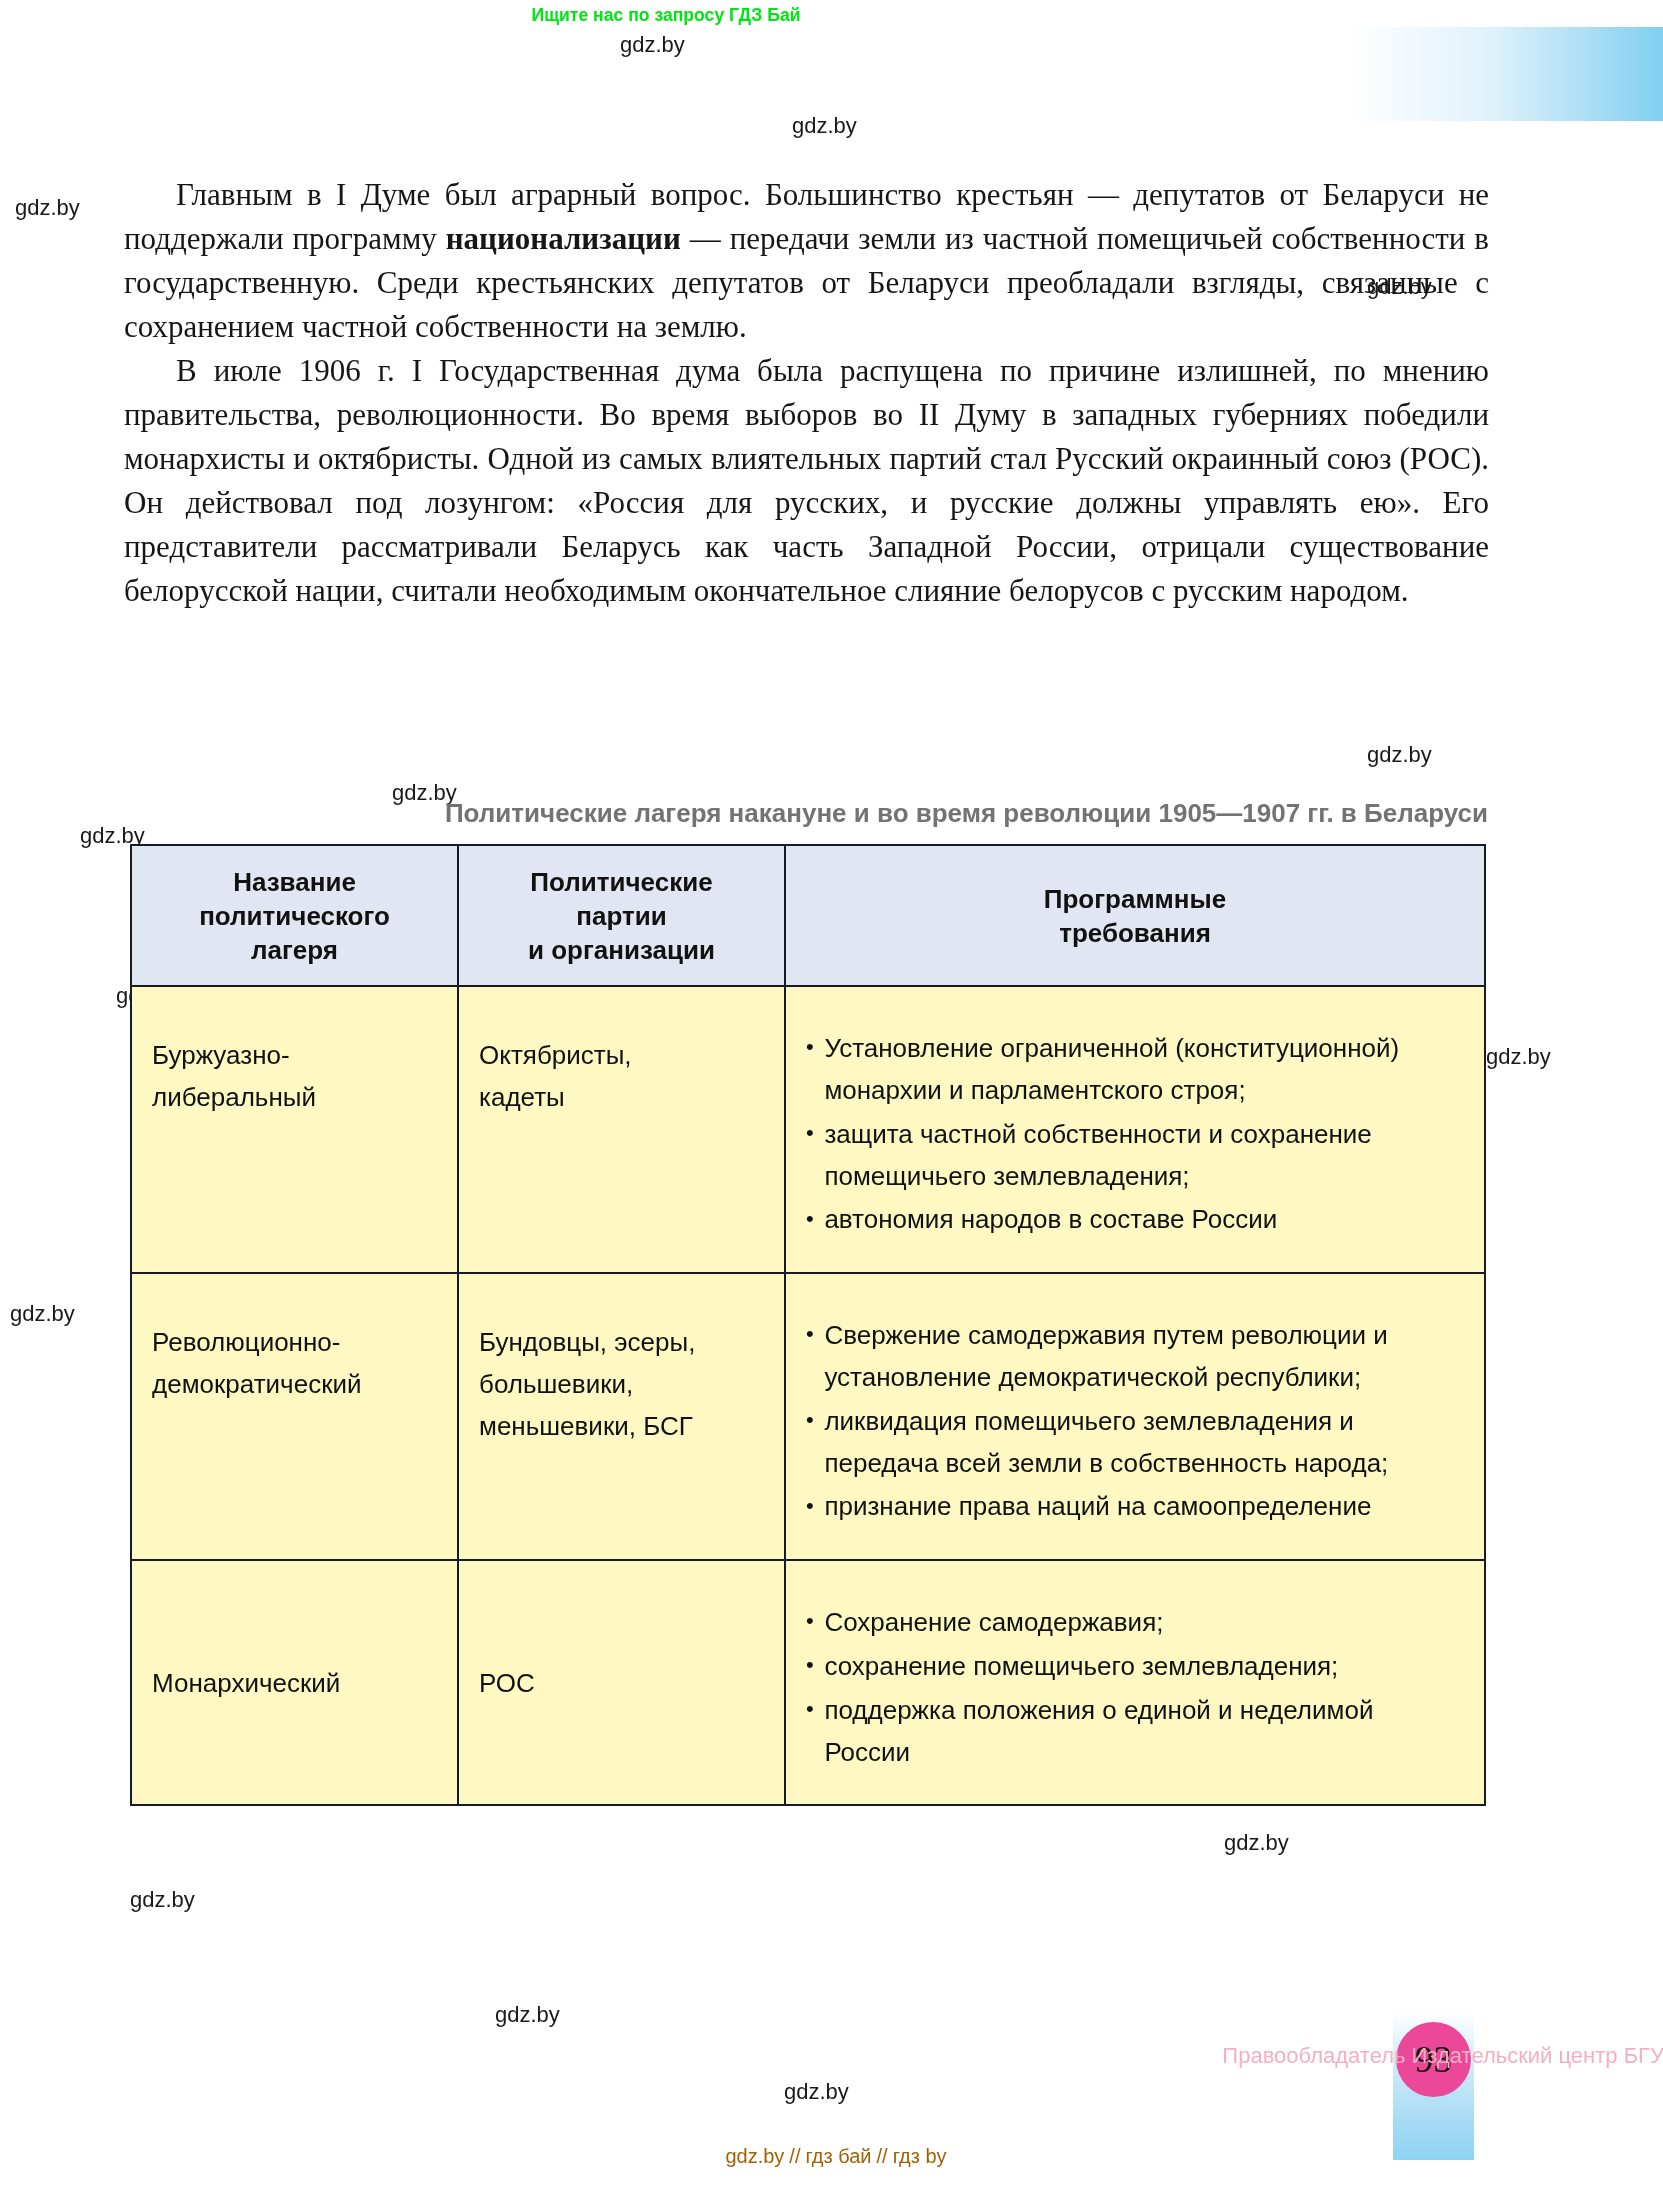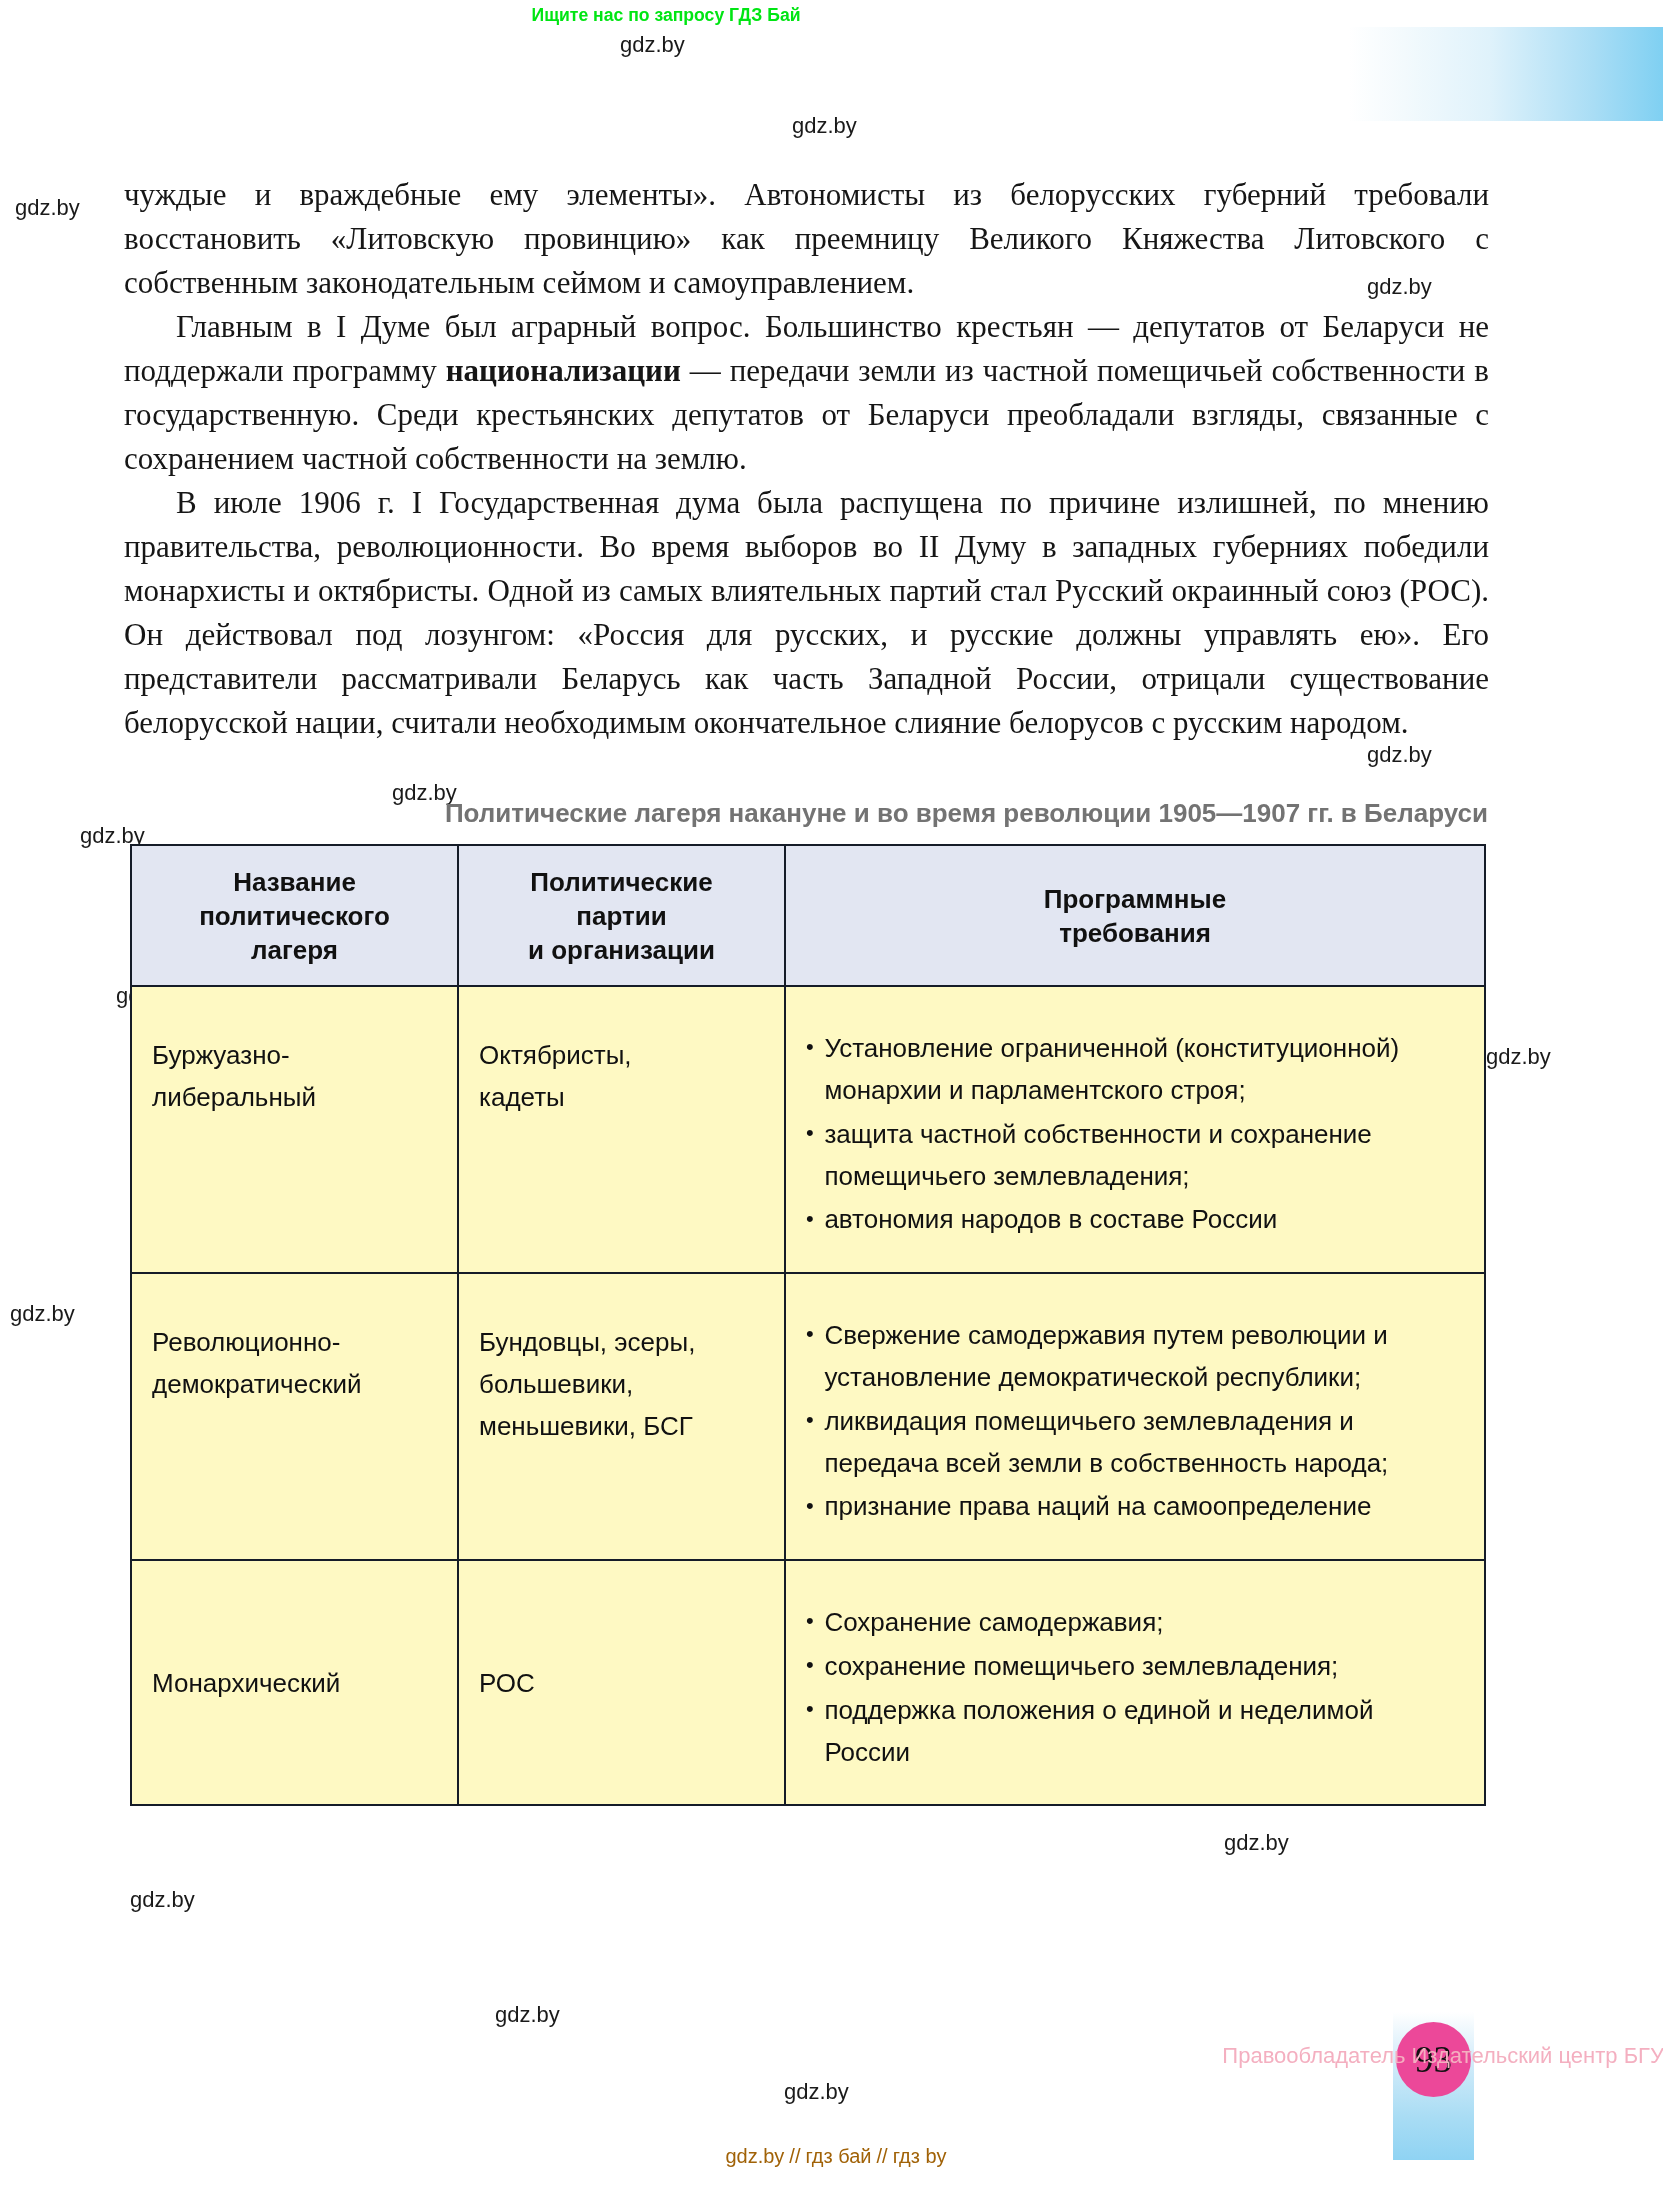--- a/index.html
+++ b/index.html
@@ -212,21 +212,20 @@
     <div class="wm" style="left: 1295px; top: 1405px;">gdz.by</div>
     <div class="wm" style="left: 600px; top: 1649px;">gdz.by</div>
     <div class="wm" style="left: 889px; top: 1707px;">gdz.by</div>
     <div class="wm" style="left: 1224px; top: 1830px;">gdz.by</div>
     <div class="wm" style="left: 130px; top: 1887px;">gdz.by</div>
     <div class="wm" style="left: 495px; top: 2002px;">gdz.by</div>
     <div class="wm" style="left: 784px; top: 2079px;">gdz.by</div>
   </div>
 
 <div id="text-column">
-    <p class="body-par"><span>чуждые и враждебные ему элементы». Автономисты из белорусских губерний требовали восстановить «Литовскую провинцию» как преемницу Великого Княжества Литовского с собственным законодательным сеймом и самоуправлением.</span></p>
     <p class="body-par indent"><span>Главным в I Думе был аграрный вопрос. Большинство крестьян — депутатов от Беларуси не поддержали программу </span><b>национализации</b><span> — передачи земли из частной помещичьей собственности в государственную. Среди крестьянских депутатов от Беларуси преобладали взгляды, связанные с сохранением частной собственности на землю.</span></p>
     <p class="body-par indent"><span>В июле 1906 г. I Государственная дума была распущена по причине излишней, по мнению правительства, революционности. Во время выборов во II Думу в западных губерниях победили монархисты и октябристы. Одной из самых влиятельных партий стал Русский окраинный союз (РОС). Он действовал под лозунгом: «Россия для русских, и русские должны управлять ею». Его представители рассматривали Беларусь как часть Западной России, отрицали существование белорусской нации, считали необходимым окончательное слияние белорусов с русским народом.</span></p>
   </div>
 
 <div id="table-caption">Политические лагеря накануне и во время революции 1905—1907 гг. в Беларуси</div>
 
 <table id="camps-table">
   <colgroup>
     <col class="col-camp">
       <col class="col-party">

